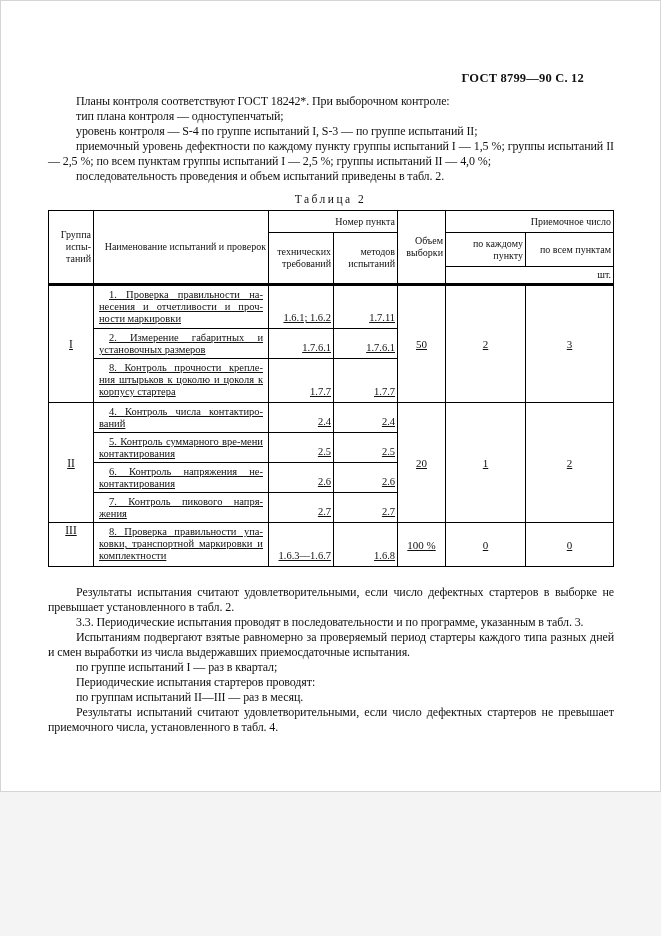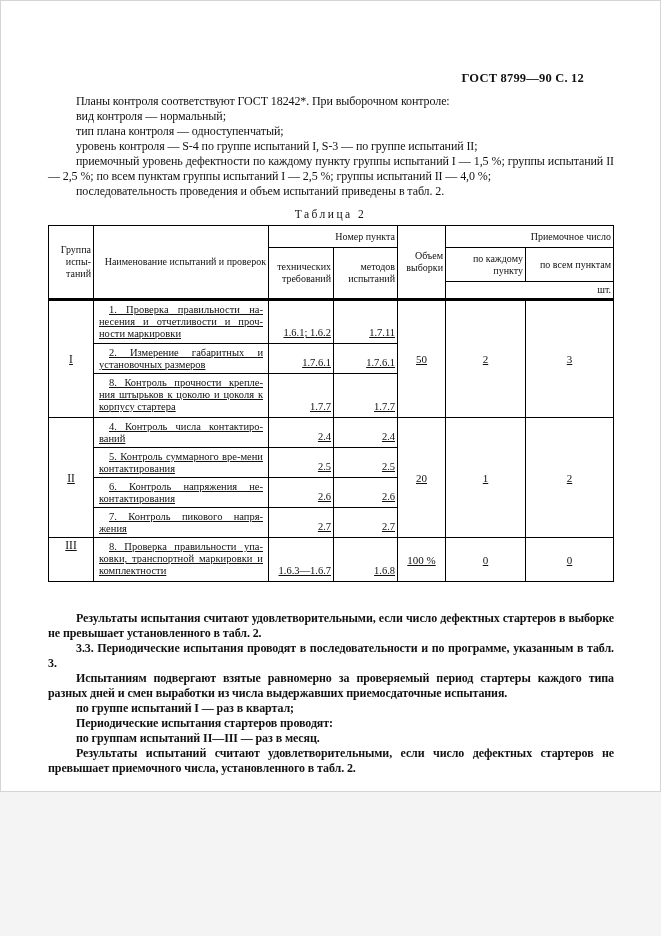--- a/index.html
+++ b/index.html
@@ -69,35 +69,34 @@
     padding: 3px 5px 2px 5px;
   }
   td.num {
     text-align: right;
     vertical-align: bottom;
     padding: 2px 2px 4px 2px;
   }
   td.v { text-align: center; vertical-align: middle; font-size: 11px; }
   td.g { text-align: center; vertical-align: middle; font-size: 11.5px; }
   td.gt { vertical-align: top; }
-  .bodytext { margin-top: 29px; font-weight: bold; }
+  .bodytext { margin-top: 18px; }
   .footnote { position: absolute; left: 62px; top: 833px; width: 520px; }
   .fnrule { width: 114px; border-top: 1px solid #000; margin-bottom: 5px; }
   .footnote p { margin: 0; font-size: 11.5px; text-indent: 26px; }
 </style>
 </head>
 <body>
 
 <div class="page">
 
   <div class="gost-header">ГОСТ 8799—90 С. 12</div>
 
   <div class="intro">
     <p>Планы контроля соответствуют ГОСТ 18242*. При выборочном контроле:</p>
-    <p>вид контроля — нормальный;</p>
     <p>тип плана контроля — одноступенчатый;</p>
     <p>уровень контроля — S-4 по группе испытаний I, S-3 — по группе испытаний II;</p>
     <p>приемочный уровень дефектности по каждому пункту группы испытаний I — 1,5 %; группы испытаний II — 2,5 %; по всем пунктам группы испытаний I — 2,5 %; группы испытаний II — 4,0 %;</p>
     <p>последовательность проведения и объем испытаний приведены в табл. 2.</p>
   </div>
 
   <div class="tcap">Таблица 2</div>
 
   <table class="tbl">
     <colgroup>
@@ -184,21 +183,21 @@
     </tbody>
   </table>
 
   <div class="bodytext">
     <p>Результаты испытания считают удовлетворительными, если число дефектных стартеров в выборке не превышает установленного в табл. 2.</p>
     <p>3.3. Периодические испытания проводят в последовательности и по программе, указанным в табл. 3.</p>
     <p>Испытаниям подвергают взятые равномерно за проверяемый период стартеры каждого типа разных дней и смен выработки из числа выдержавших приемосдаточные испытания.</p>
     <p>по группе испытаний I — раз в квартал;</p>
     <p>Периодические испытания стартеров проводят:</p>
     <p>по группам испытаний II—III — раз в месяц.</p>
-    <p>Результаты испытаний считают удовлетворительными, если число дефектных стартеров не превышает приемочного числа, установленного в табл. 2.</p>
+    <p>Результаты испытаний считают удовлетворительными, если число дефектных стартеров не превышает приемочного числа, установленного в табл. 4.</p>
   </div>
 
   <div class="footnote">
     <div class="fnrule"></div>
     <p>*На территории Российской Федерации действует ГОСТ Р 50779.71—99.</p>
   </div>
 
 </div>
 
 </body></html>

